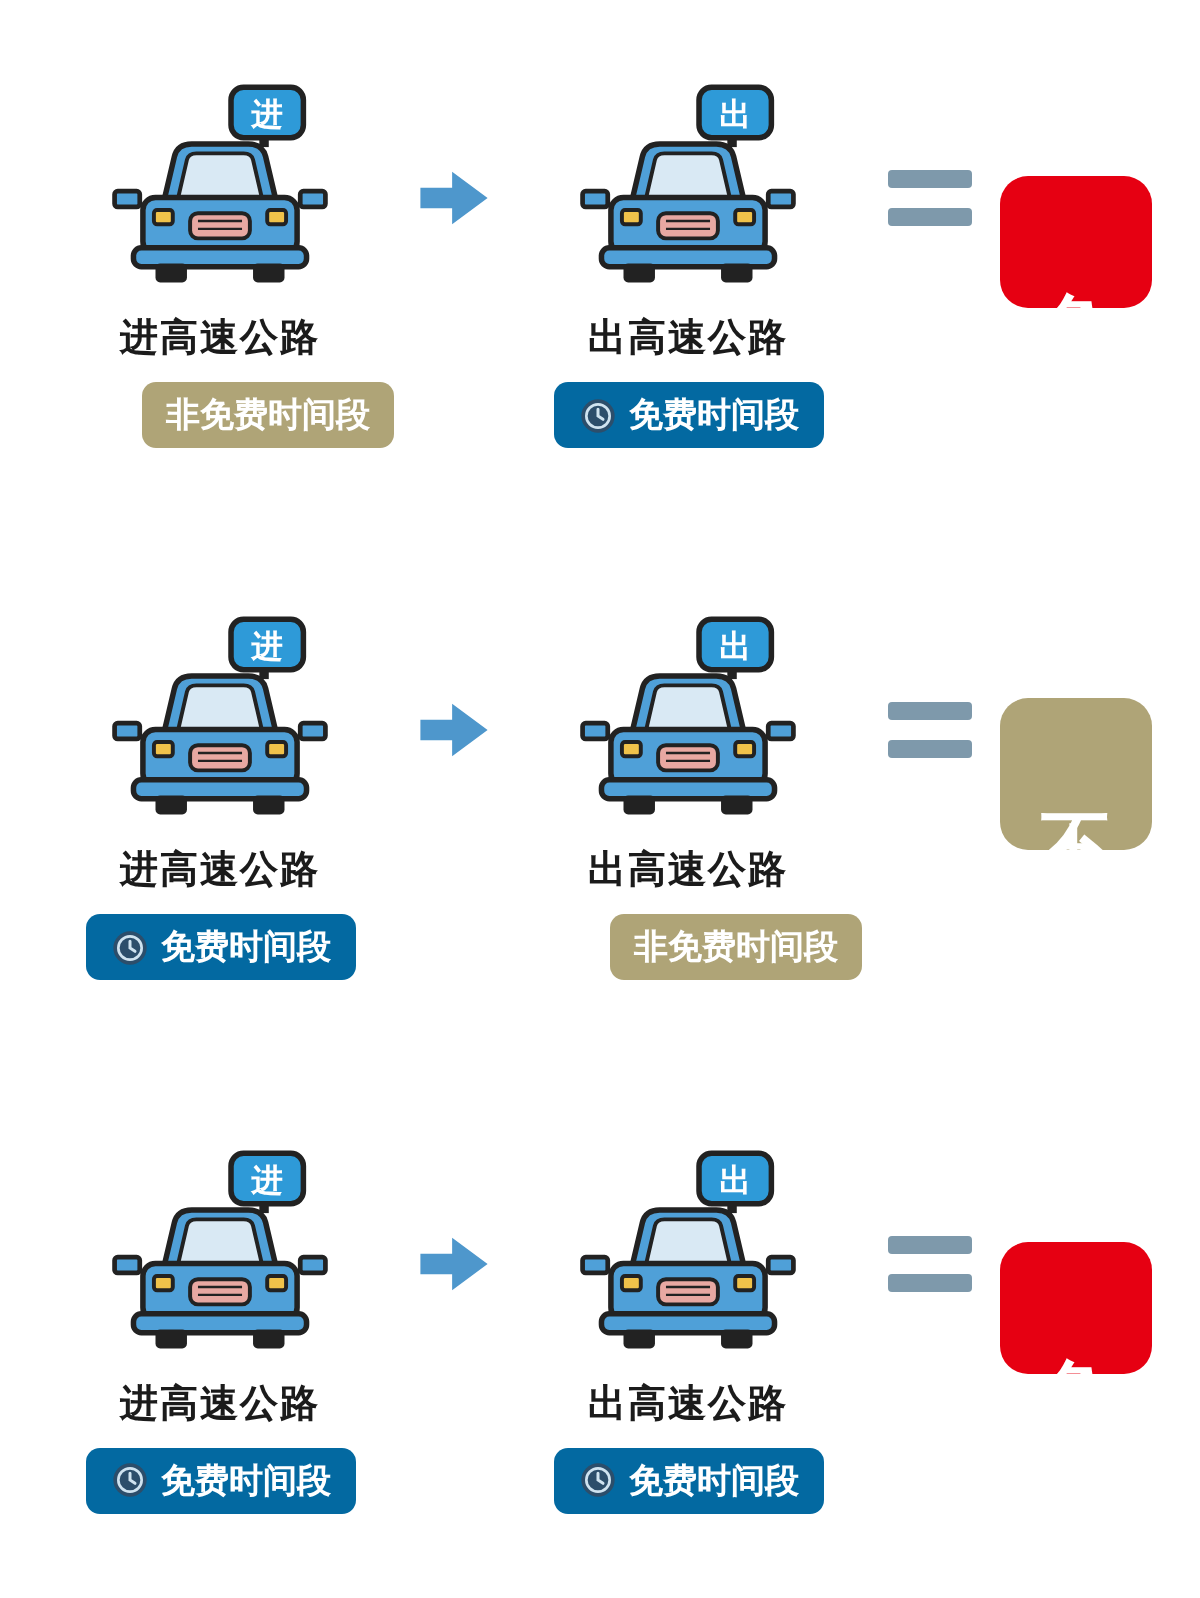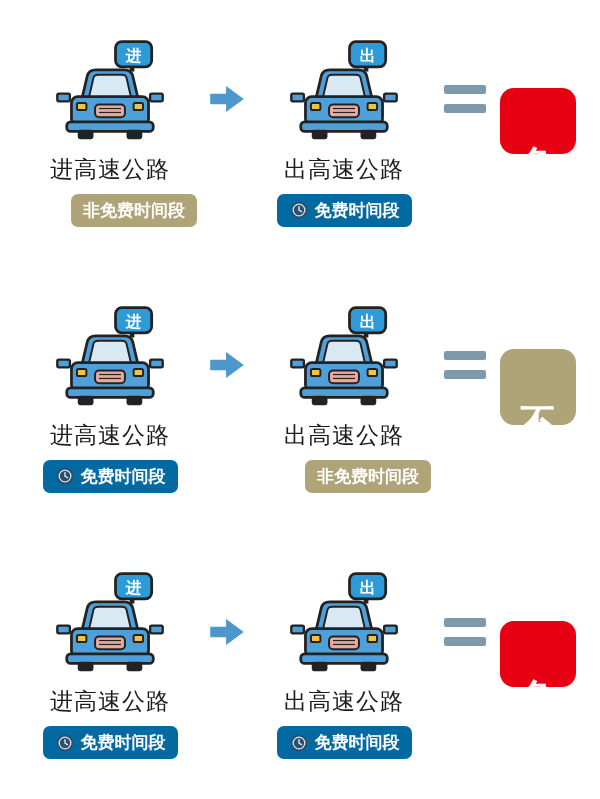--- a/index.html
+++ b/index.html
@@ -1,21 +1,21 @@
 <!DOCTYPE html>
 <html><head>
 <meta charset="utf-8">
 <style>
   html,body{margin:0;padding:0;background:#ffffff;}
   body{font-family:"DejaVu Sans","Liberation Sans",sans-serif;}
   #page{width:600px;height:799px;background:#ffffff;display:flex;flex-direction:column;overflow:hidden;}
   .row{flex:1;display:flex;align-items:center;justify-content:space-between;padding:0 24px;}
   .station{width:172px;display:flex;flex-direction:column;align-items:center;}
   .car{display:block;}
-  .station-label{margin:10px 0 9px 0;font-size:23px;font-weight:normal;color:#1b1b1b;letter-spacing:1px;white-space:nowrap;}
+  .station-label{margin:10px 0 9px 0;font-size:19px;font-weight:bold;color:#1b1b1b;letter-spacing:1px;white-space:nowrap;}
   .tag{display:inline-flex;align-items:center;gap:6px;padding:5px 12px;border-radius:7px;color:#ffffff;font-weight:bold;font-size:17px;white-space:nowrap;}
   .tag[data-type="free"]{background:#0369a1;}
   .tag[data-type="nonfree"]{background:#AFA477;margin-left:48px;}
   .clock{display:inline-flex;}
   .arrow{transform:translateY(-34px);}
   .equals{display:flex;flex-direction:column;gap:10px;transform:translateY(-34px);}
   .equals i{display:block;width:42px;height:9px;border-radius:2px;background:#7E99AB;}
   .badge{width:76px;border-radius:14px;display:flex;align-items:center;justify-content:center;transform:translateY(-12px);}
   .badge[data-type="free"]{background:#E60012;}
   .badge[data-type="nonfree"]{background:#AFA477;}

